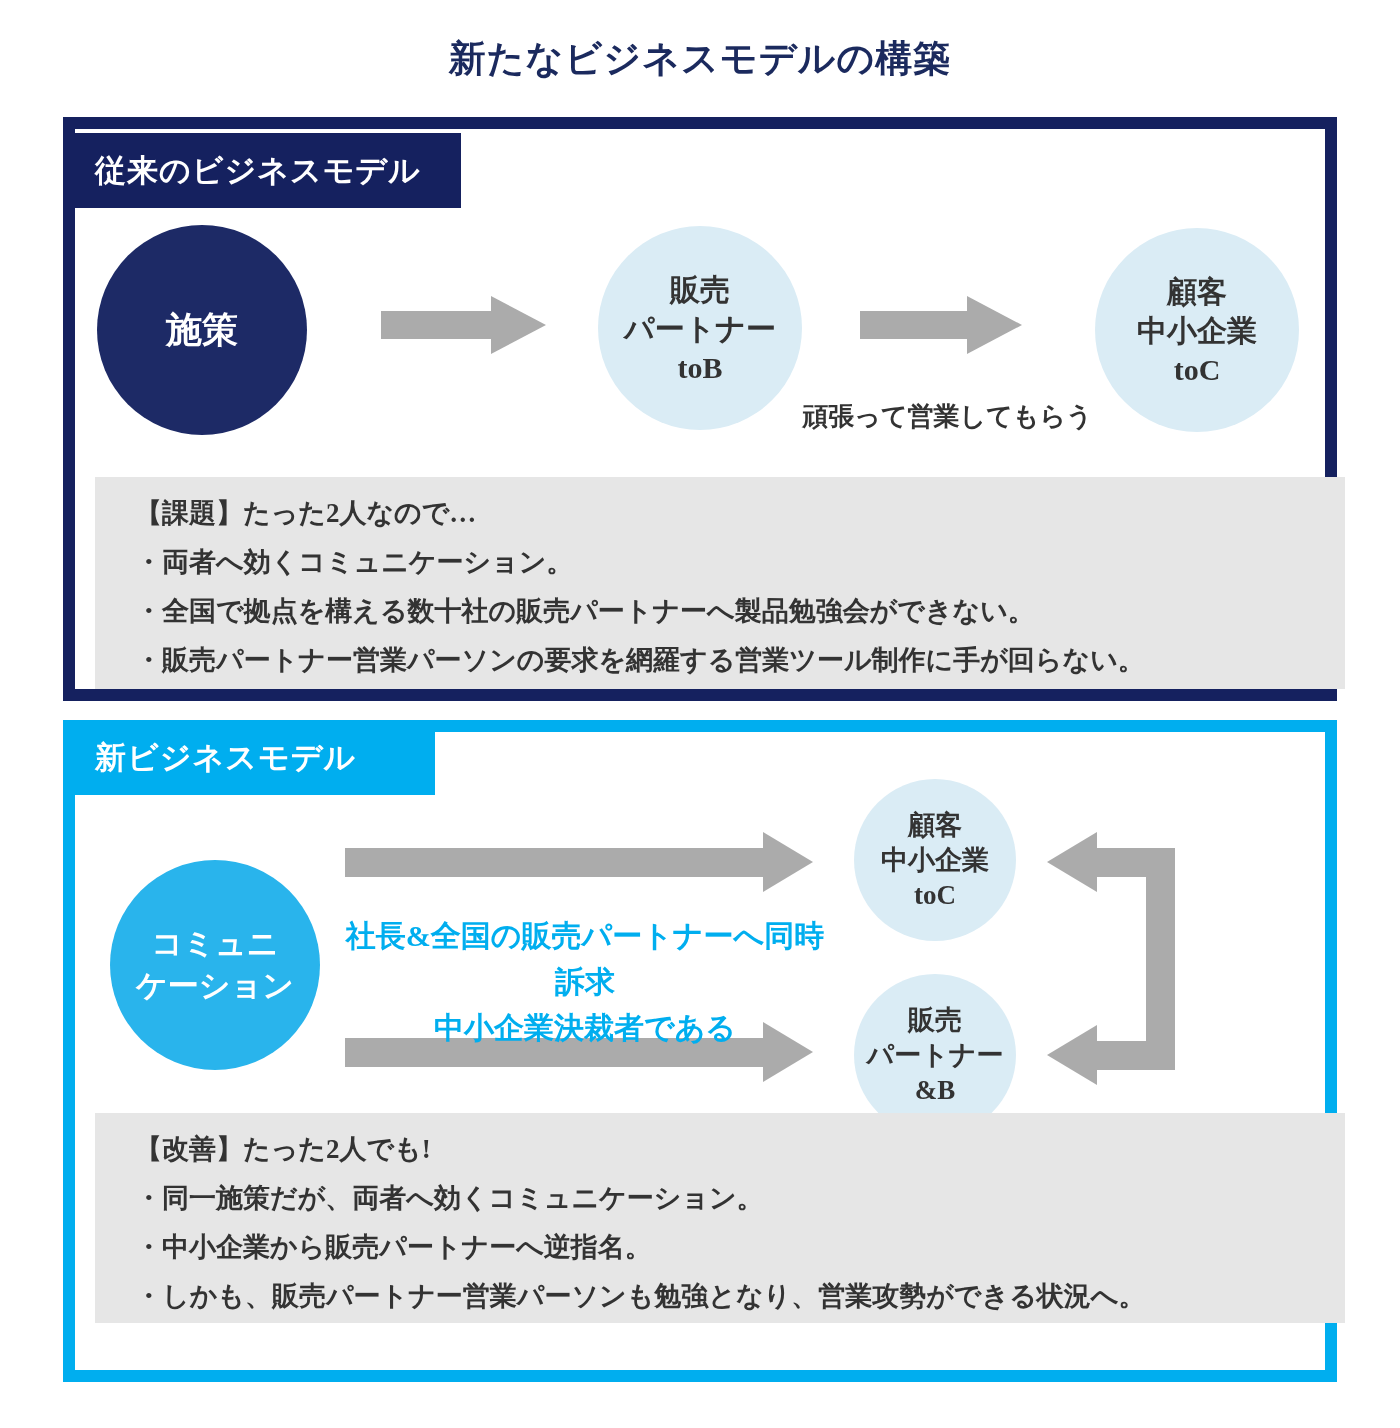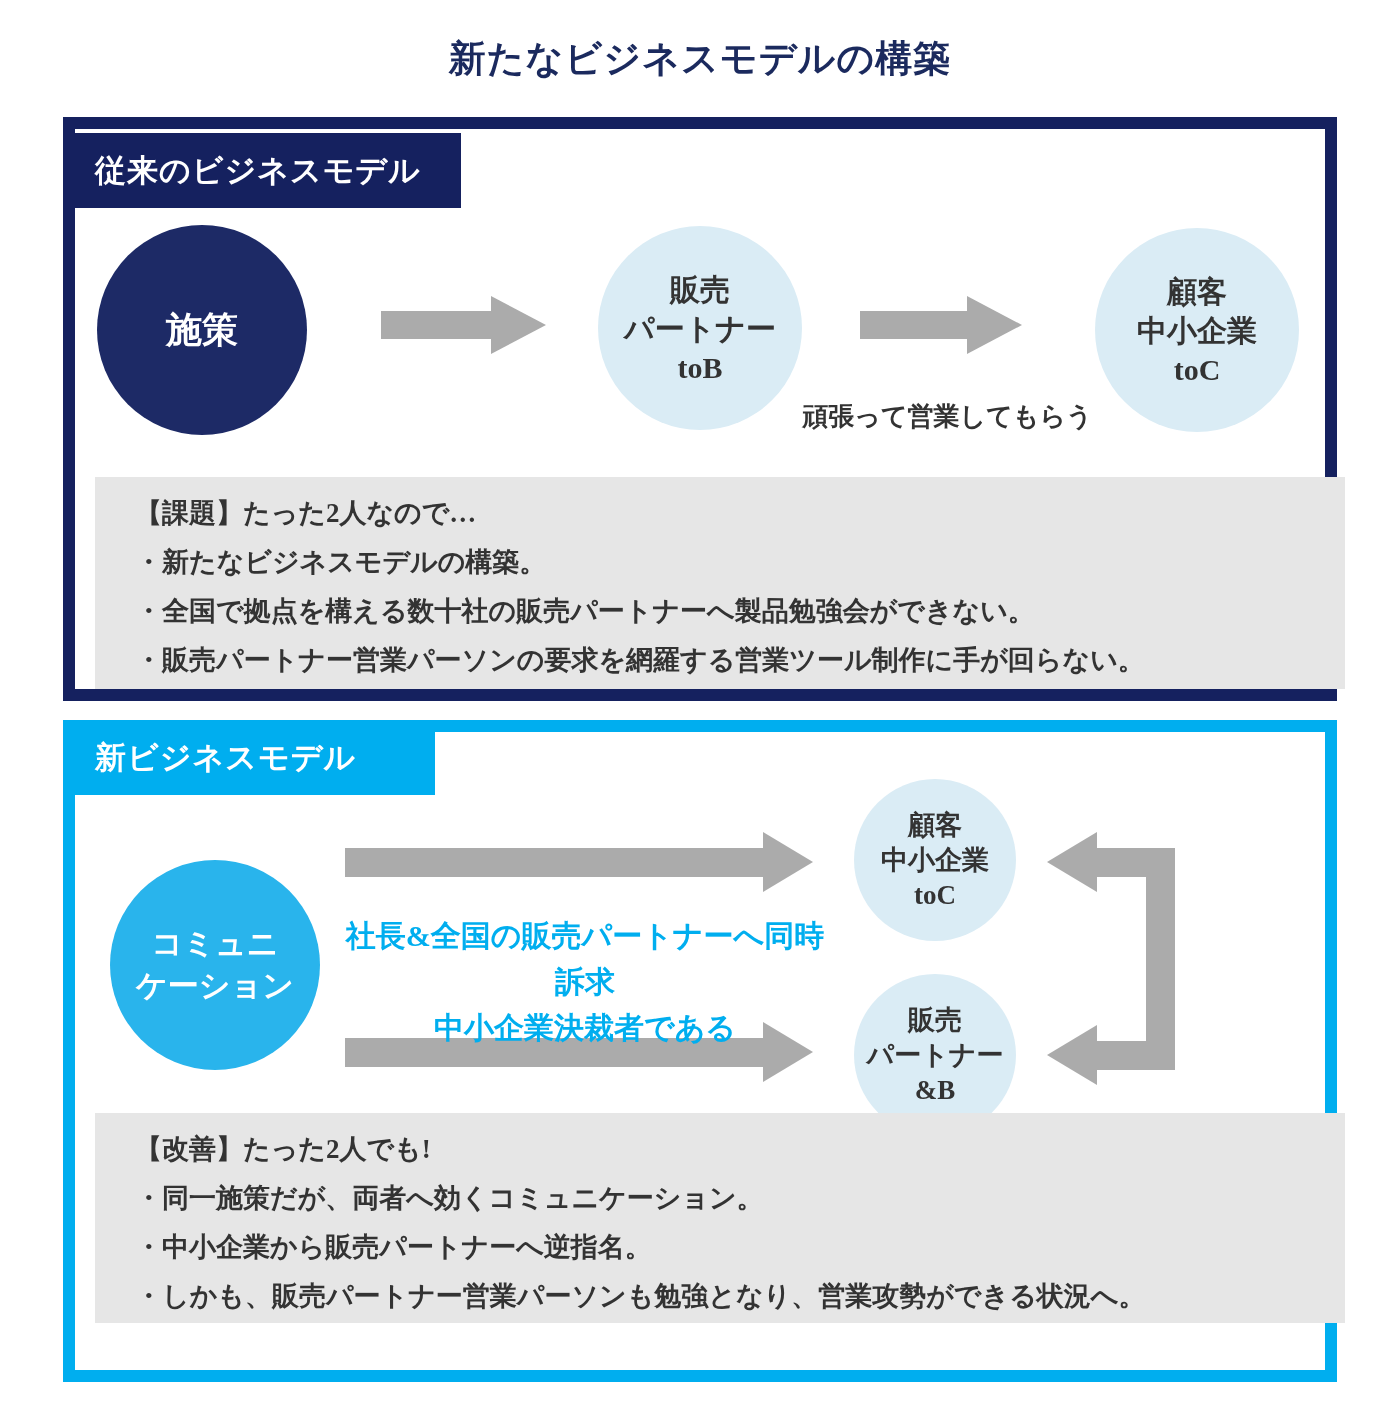--- a/index.html
+++ b/index.html
@@ -112,21 +112,21 @@
   <div class="arrow-note">頑張って営業してもらう</div>
 
   <div class="circ circ-light c3">
     <div>顧客</div>
     <div>中小企業</div>
     <div>toC</div>
   </div>
 
   <div class="gray-box gray-old">
     <div class="line">【課題】たった2人なので…</div>
-    <div class="line">・新たなビジネスモデルの構築。</div>
+    <div class="line">・両者へ効くコミュニケーション。</div>
     <div class="line">・全国で拠点を構える数十社の販売パートナーへ製品勉強会ができない。</div>
     <div class="line">・販売パートナー営業パーソンの要求を網羅する営業ツール制作に手が回らない。</div>
   </div>
 
   <div class="box box-new"></div>
   <div class="tab tab-new">新ビジネスモデル</div>
 
   <div class="circ circ-cyan c4">
     <div>コミュニ</div>
     <div>ケーション</div>

